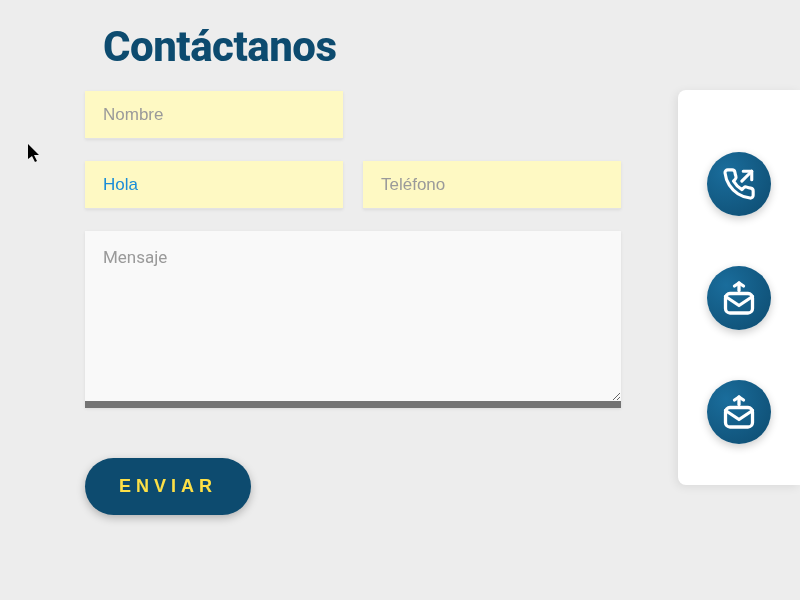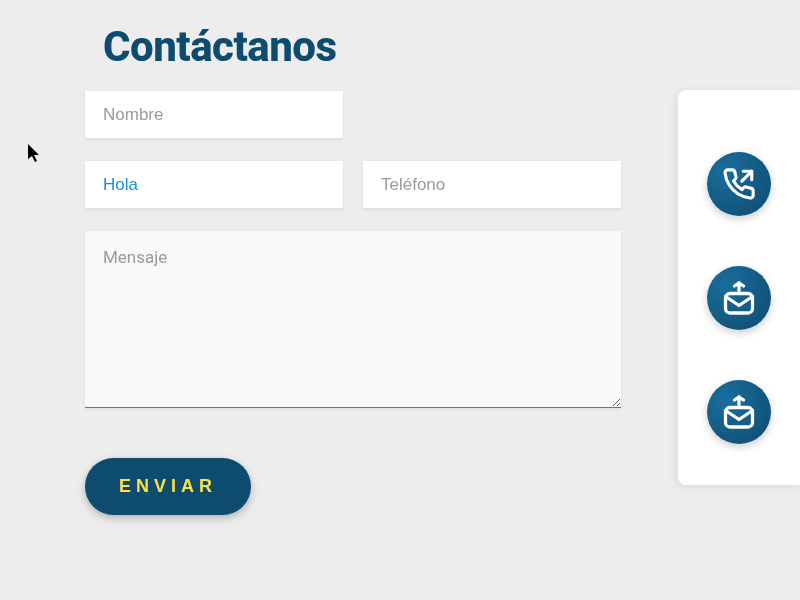--- a/index.html
+++ b/index.html
@@ -27,40 +27,40 @@
       padding: 0 0 0 85px;
     }
     .form-row {
       display: flex;
       gap: 20px;
       margin-bottom: 22px;
     }
     .input-field {
       width: 258px;
       height: 48px;
-      background: #ffffff;
+      background: #fef9c3;
       border: none;
       border-bottom: 1px solid #e3e3e3;
       padding: 0 18px;
       font-size: 17px;
       color: #333;
       box-shadow: 0 1px 3px rgba(0,0,0,0.08);
     }
     .input-field::placeholder {
       color: #9a9a9a;
     }
     .input-field.with-value {
       color: #1a8dd8;
     }
     .textarea-field {
       width: 536px;
       height: 177px;
       background: #f9f9f9;
       border: none;
-      border-bottom: 1px solid #737373;
+      border-bottom: 7px solid #737373;
       padding: 16px 18px;
       font-size: 17px;
       color: #333;
       font-family: inherit;
       resize: both;
       box-shadow: 0 1px 3px rgba(0,0,0,0.08);
     }
     .textarea-field::placeholder {
       color: #9a9a9a;
     }

